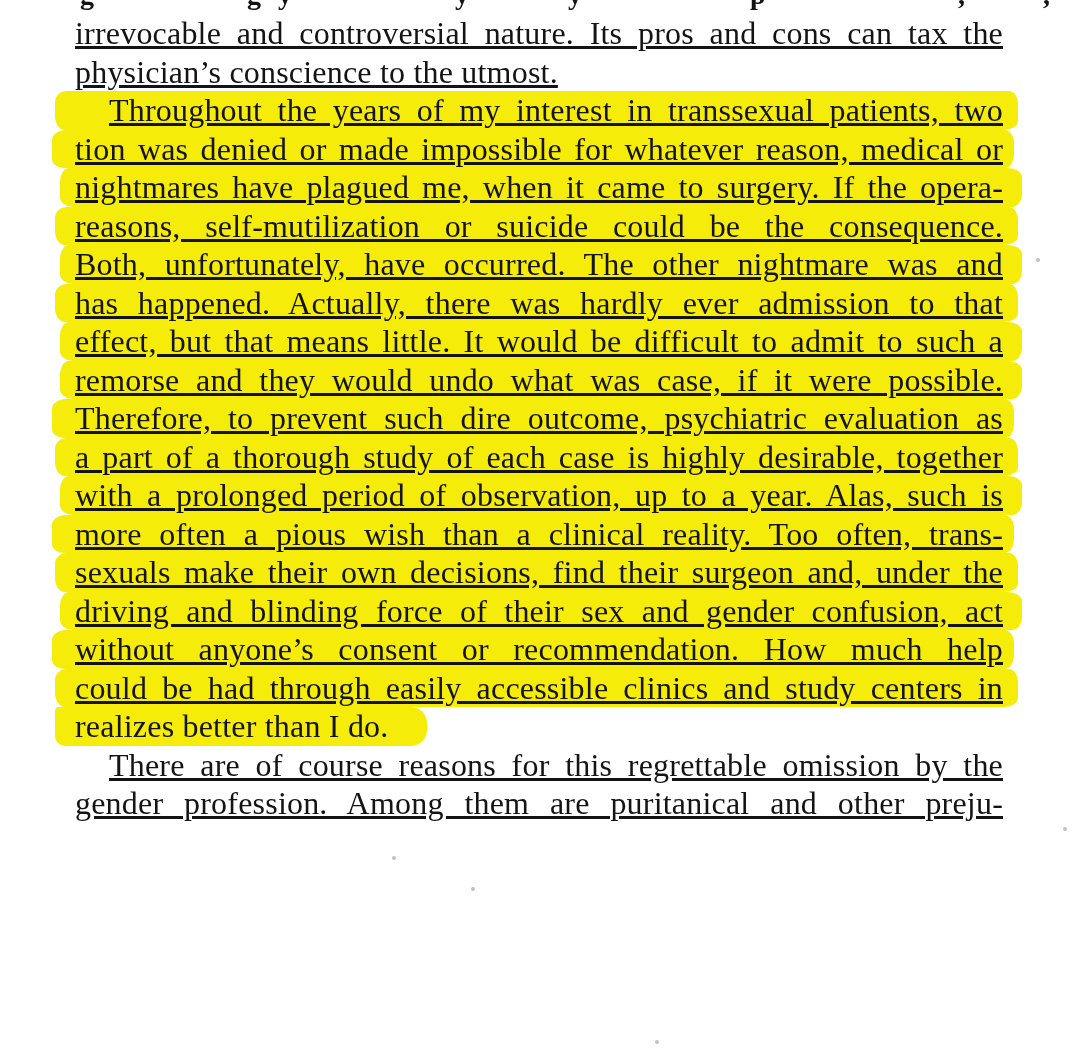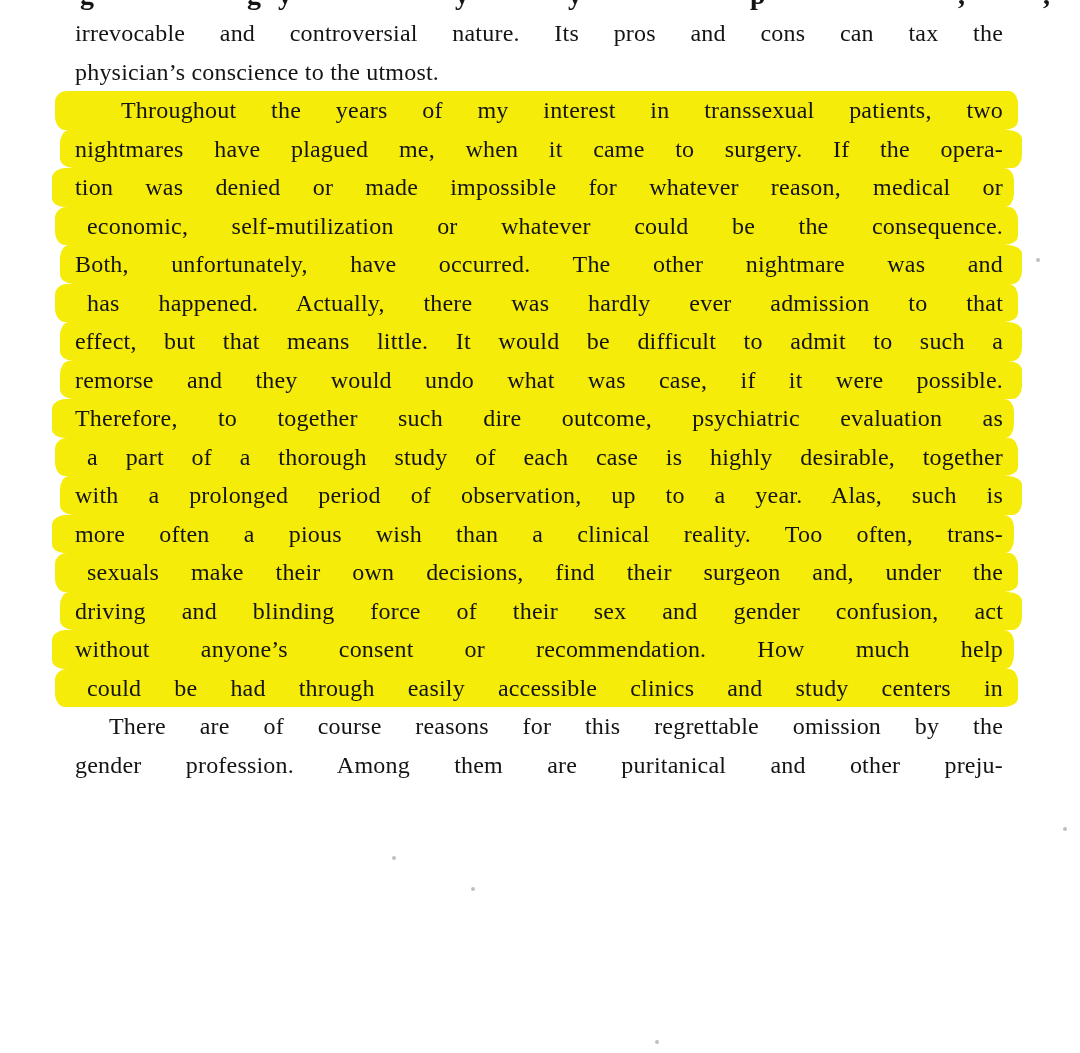--- a/index.html
+++ b/index.html
@@ -10,34 +10,35 @@
     overflow:hidden;
     font-family:"Liberation Serif","DejaVu Serif",serif;
     color:#141414;
   }
   
   .topclip{position:absolute;left:0;top:0;width:1080px;height:16px;overflow:hidden;}
   .frag{position:absolute;top:-19px;font-size:28px;line-height:28px;font-weight:600;}
   
   .text-col{
     position:absolute;left:75px;top:14px;width:928px;
-    font-size:24px;
+    font-size:32px;
     letter-spacing:.2px;
+    text-decoration:underline;
   }
   .line{
     height:38.5px;line-height:38.5px;
     text-align:justify;text-align-last:justify;
     white-space:nowrap;
     font-weight:500;
   }
   .line.last{text-align:center;text-align-last:left;}
   .line.indent{text-indent:34px;}
   
   .line.hl{background:var(--hl,#f6ec09);}
-  .line.hl.v0{margin-left:-20px;padding-left:32px;margin-right:-15px;padding-right:15px;
+  .line.hl.v0{margin-left:-20px;padding-left:20px;margin-right:-15px;padding-right:15px;
     border-radius:12px 9px 14px 10px / 11px 13px 9px 14px;}
   .line.hl.v1{margin-left:-15px;padding-left:15px;margin-right:-19px;padding-right:19px;
     border-radius:9px 14px 10px 13px / 14px 9px 13px 10px;}
   .line.hl.v2{margin-left:-23px;padding-left:23px;margin-right:-11px;padding-right:11px;
     border-radius:14px 10px 9px 12px / 10px 12px 14px 9px;}
   .line.hl-first{margin-left:-12px;padding-left:12px;
     border-top-left-radius:18px;border-top-right-radius:15px;}
   .line.hl-lastfull{border-bottom-right-radius:16px;}
   
   .line.hl-end{background:none;margin:0;padding:0;}
@@ -61,35 +62,36 @@
       <span class="frag" style="left: 455px;">y</span>
       <span class="frag" style="left: 568px;">y</span>
       <span class="frag" style="left: 750px;">p</span>
       <span class="frag" style="left: 958px;">,</span>
       <span class="frag" style="left: 1043px;">,</span>
     </div>
   <div class="text-col">
       <div class="line">irrevocable and controversial nature. Its pros and cons can tax the</div>
       <div class="line last">physician’s conscience to the utmost.</div>
       <div class="line indent hl v0 hl-first">Throughout the years of my interest in transsexual patients, two</div>
+      <div class="line hl v2">tion was denied or made impossible for whatever reason, medical or</div>
       <div class="line hl v1">nightmares have plagued me, when it came to surgery. If the opera-</div>
-      <div class="line hl v2">tion was denied or made impossible for whatever reason, medical or</div>
-      <div class="line hl v0">economic, self-mutilization or whatever could be the consequence.</div>
+      <div class="line hl v0">reasons, self-mutilization or suicide could be the consequence.</div>
       <div class="line hl v1">Both, unfortunately, have occurred. The other nightmare was and</div>
       <div class="line hl v0">has happened. Actually, there was hardly ever admission to that</div>
       <div class="line hl v1">effect, but that means little. It would be difficult to admit to such a</div>
       <div class="line hl v1">remorse and they would undo what was case, if it were possible.</div>
-      <div class="line hl v2">Therefore, to together such dire outcome, psychiatric evaluation as</div>
+      <div class="line hl v2">Therefore, to prevent such dire outcome, psychiatric evaluation as</div>
       <div class="line hl v0">a part of a thorough study of each case is highly desirable, together</div>
       <div class="line hl v1">with a prolonged period of observation, up to a year. Alas, such is</div>
       <div class="line hl v2">more often a pious wish than a clinical reality. Too often, trans-</div>
       <div class="line hl v0">sexuals make their own decisions, find their surgeon and, under the</div>
       <div class="line hl v1">driving and blinding force of their sex and gender confusion, act</div>
       <div class="line hl v2">without anyone’s consent or recommendation. How much help</div>
       <div class="line hl v0">could be had through easily accessible clinics and study centers in</div>
+      <div class="line last hl-end"><span class="mark">realizes better than I do.</span></div>
       <div class="line indent">There are of course reasons for this regrettable omission by the</div>
       <div class="line">gender profession. Among them are puritanical and other preju-</div>
     </div>
   <div id="specks">
       <div class="speck" style="left: 1036px; top: 258px;"></div>
       <div class="speck" style="left: 392px; top: 856px;"></div>
       <div class="speck" style="left: 1063px; top: 827px;"></div>
       <div class="speck" style="left: 471px; top: 887px;"></div>
       <div class="speck" style="left: 655px; top: 1040px;"></div>
     </div>

